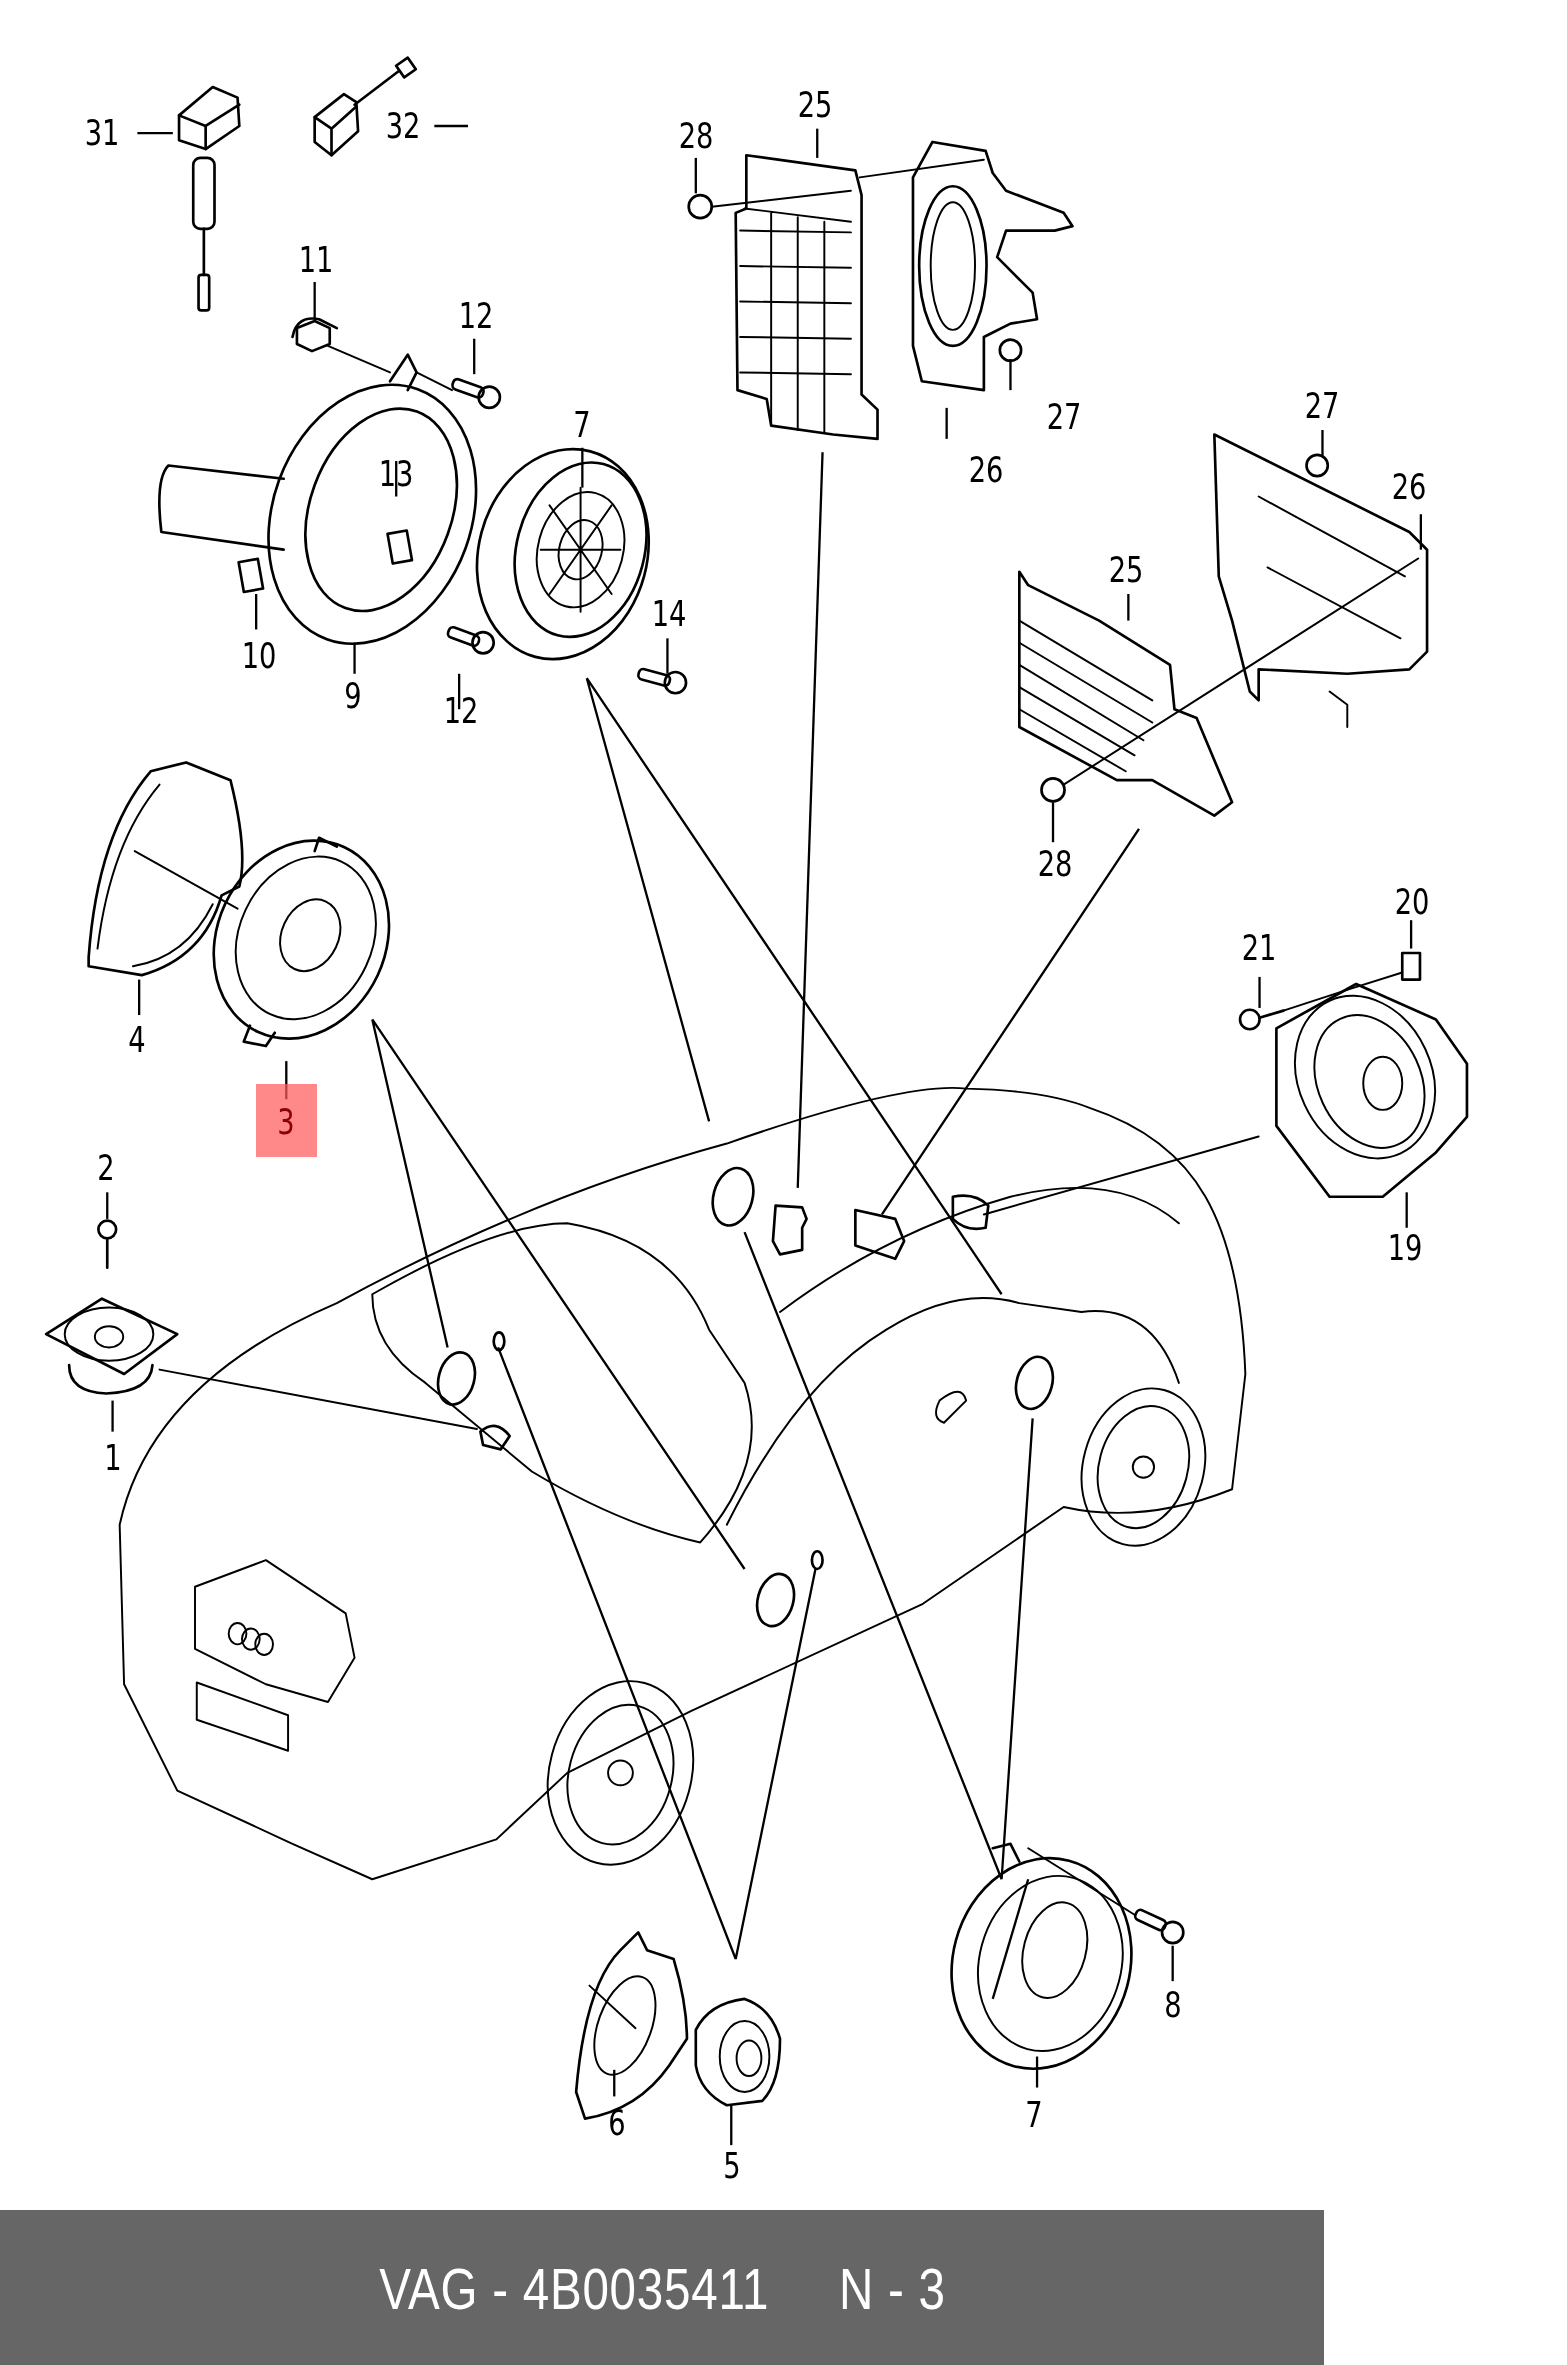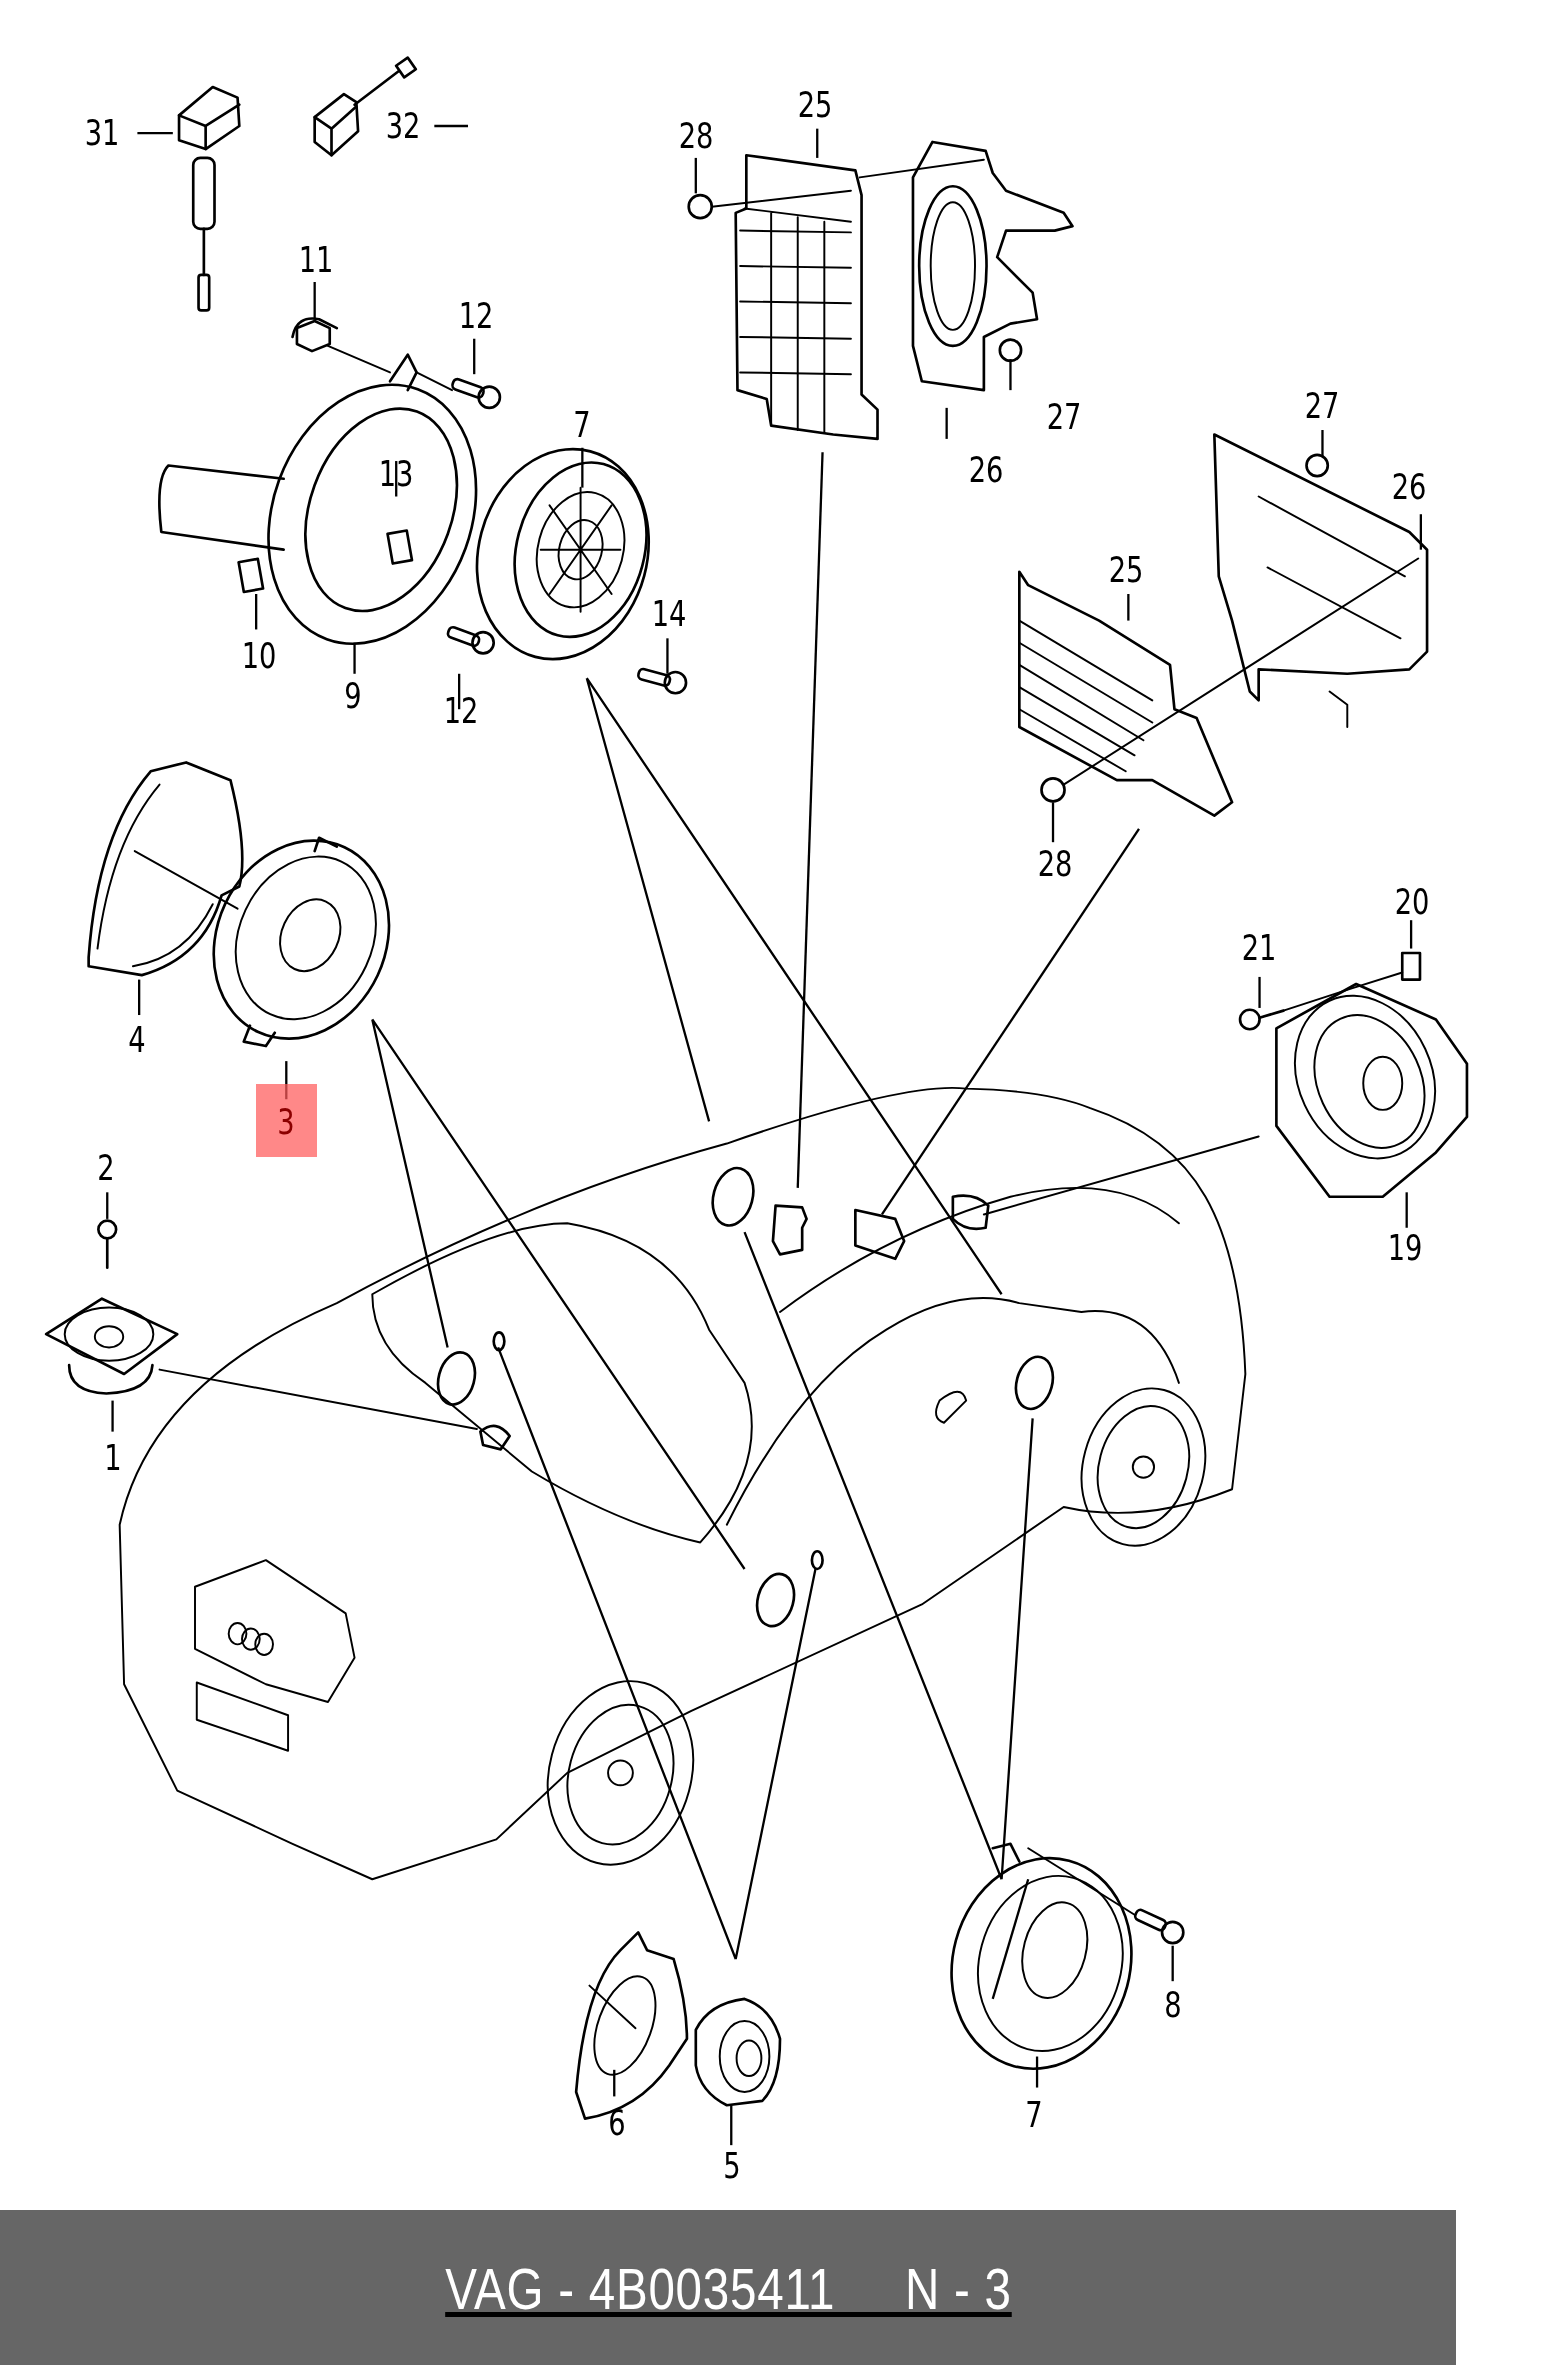--- a/index.html
+++ b/index.html
@@ -8,22 +8,22 @@
   #diagram { position: absolute; left: 0; top: 0; width: 1568px; height: 2210px; }
   #diagram svg { width: 1568px; height: 2210px; display: block; }
   .ln { fill: none; stroke: #000; stroke-width: 3; stroke-linecap: round; stroke-linejoin: round; }
   .lnt { fill: none; stroke: #000; stroke-width: 2.2; stroke-linecap: round; stroke-linejoin: round; }
   .lead { fill: none; stroke: #000; stroke-width: 2.6; }
   .callout { position: absolute; font-family: "DejaVu Sans", sans-serif; font-size: 35px;
              color: #000; transform: translate(-50%, -50%) scaleX(0.78); line-height: 1; white-space: nowrap; }
   #highlight { position: absolute; left: 256px; top: 1084px; width: 61px; height: 73px;
                background: rgba(255, 90, 90, 0.72); }
   #highlight-label { position: absolute; left: 286px; top: 1122px; color: #8b0000; }
-  #footer { position: absolute; left: 0; top: 2210px; width: 1456px; height: 156px; background: #666666;
-            display: flex; align-items: center; justify-content: center; text-decoration: underline; }
+  #footer { position: absolute; left: 0; top: 2210px; width: 1324px; height: 156px; background: #666666;
+            display: flex; align-items: center; justify-content: center; }
   #footer-text { color: #ffffff; font-family: "Liberation Sans", sans-serif; font-size: 58px;
                  transform: scaleX(0.82); letter-spacing: 0.9px; white-space: pre; }
 </style>
 </head>
 <body>
 
 <div id="diagram">
 <svg viewBox="0 0 1769 2493" xmlns="http://www.w3.org/2000/svg">
 
   <g>

